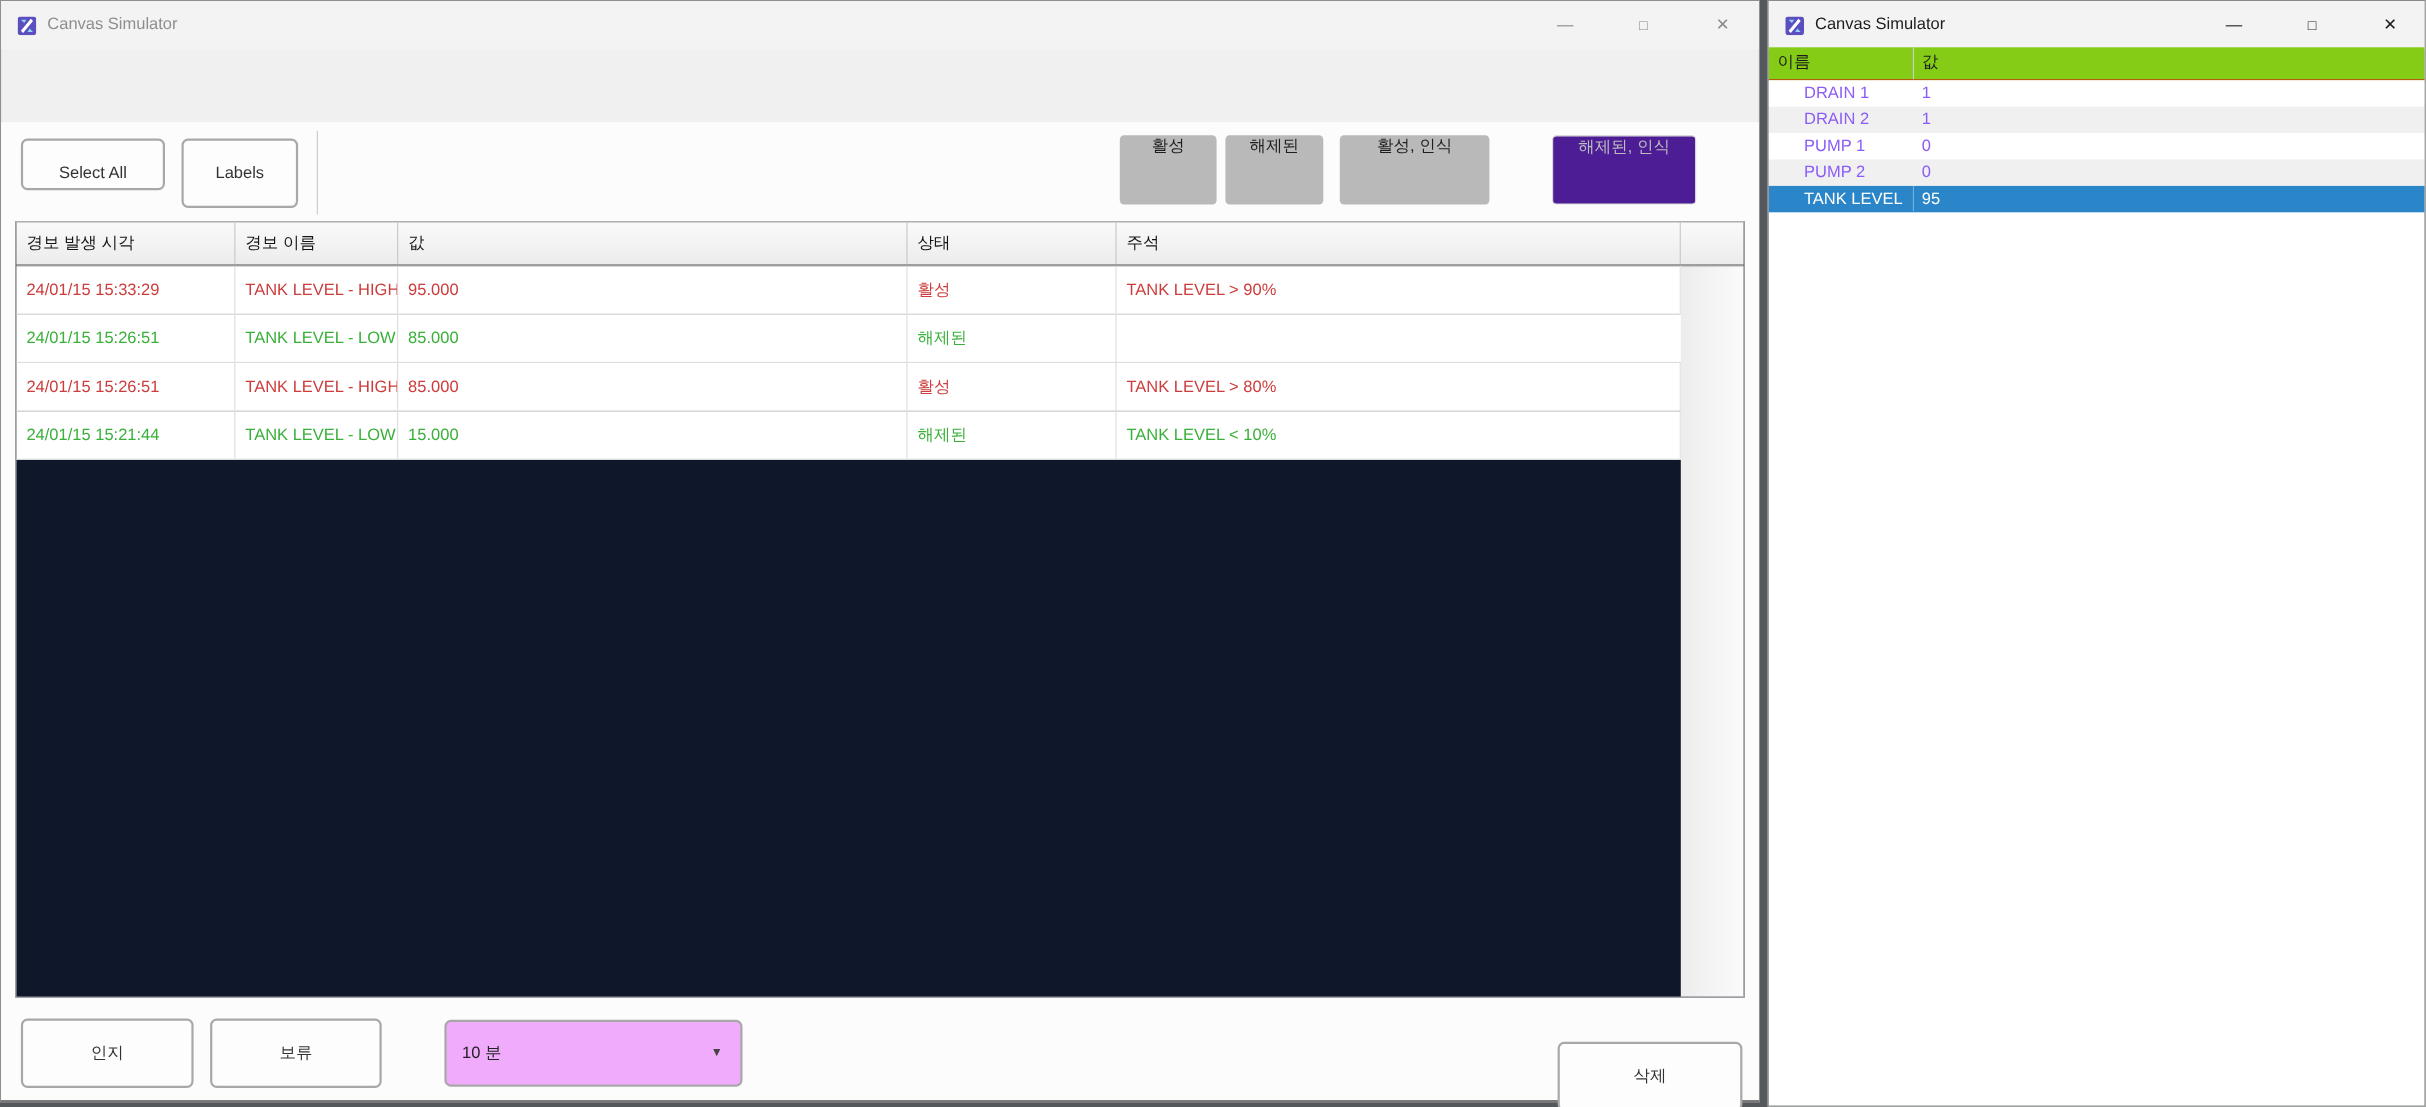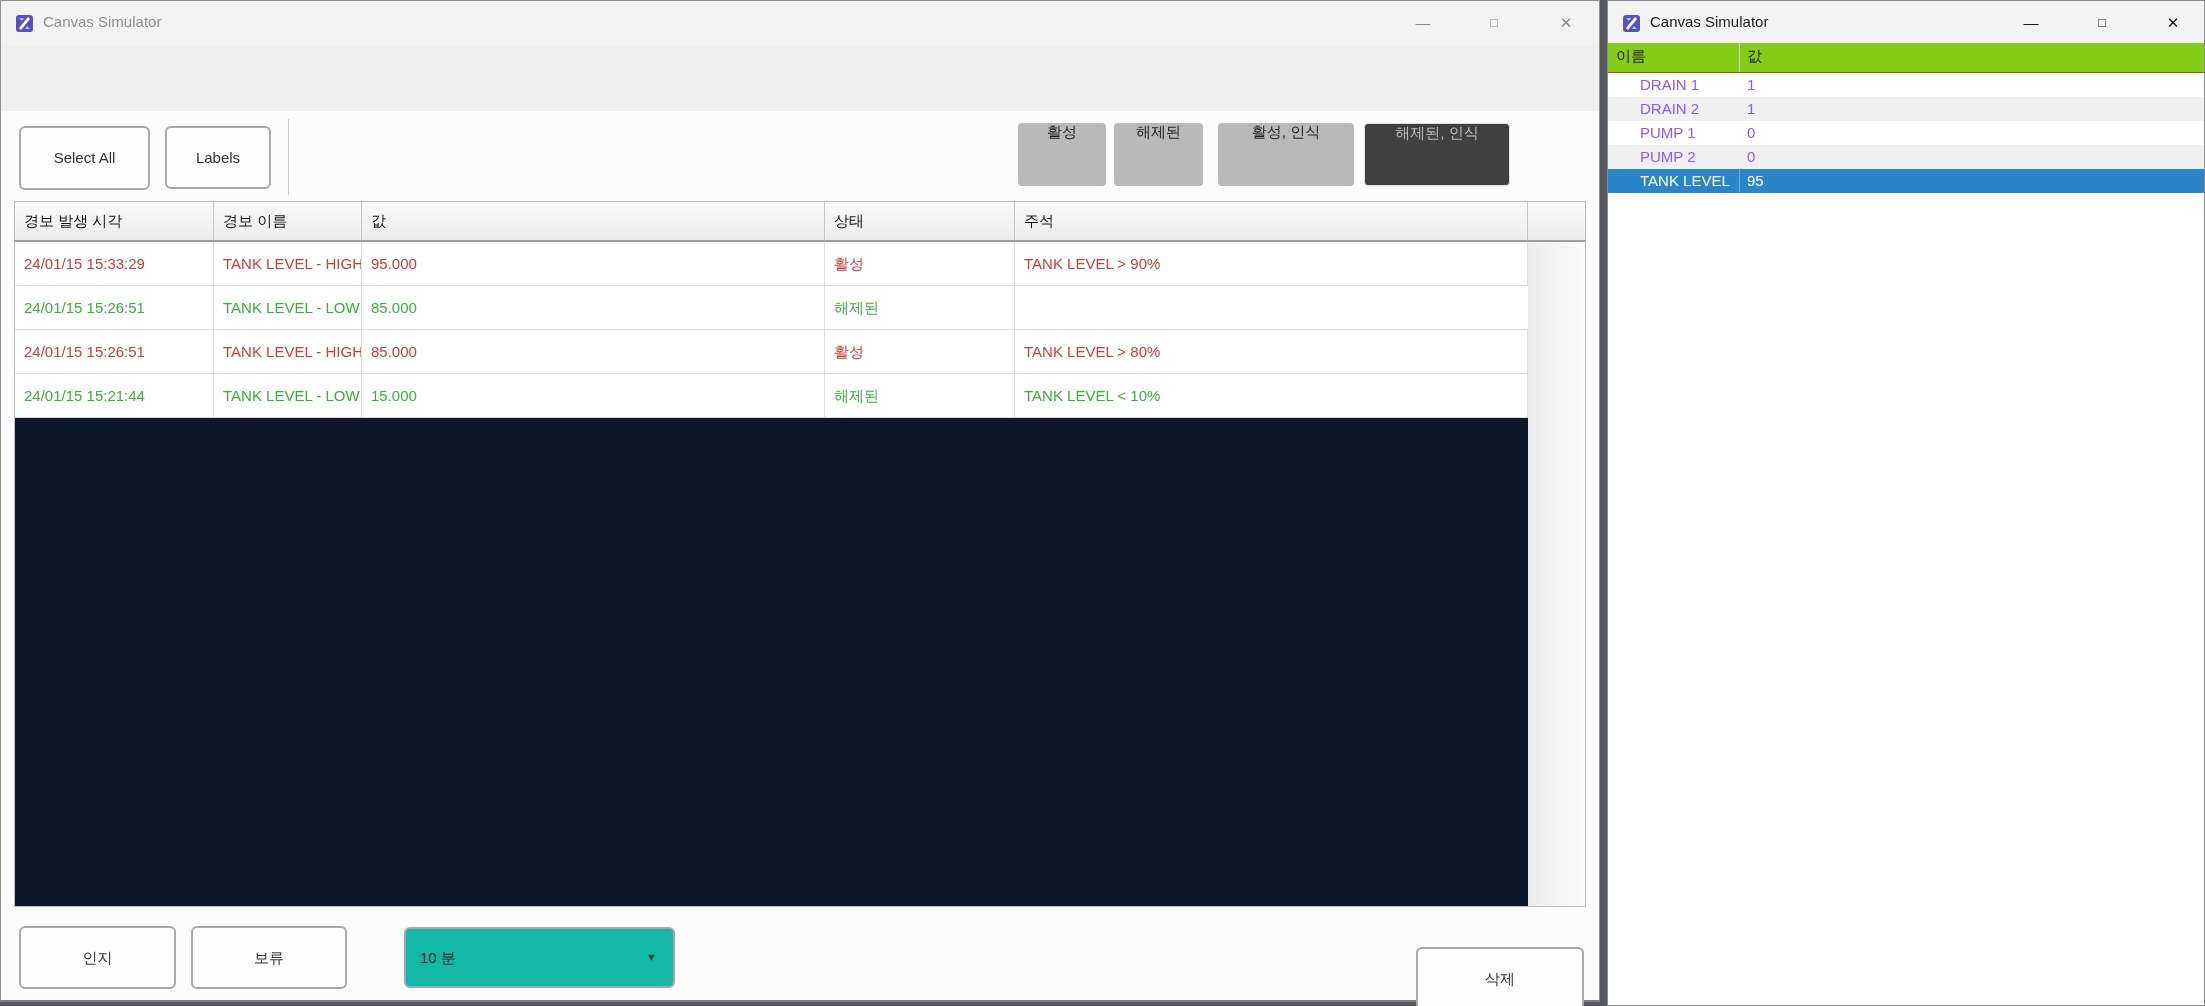--- a/index.html
+++ b/index.html
@@ -29,30 +29,30 @@
                 border:1px solid #9a9a9a; border-bottom:none; border-radius:4px 4px 0 0; }
   .tab1 { left:3px;   width:228px; }
   .tab2 { left:235px; width:285px; }
   .tab3 { left:524px; width:257px; }
 
   
   .panel { position:absolute; left:0; top:110px; right:0; bottom:0; background:#fcfcfc; }
 
   .btn { background:#fdfdfd; border:2px solid #a8a8a8; border-radius:6px; color:#333;
          font-size:15px; text-align:center; position:absolute; font-family:inherit; }
-  .btn-selectall { left:18px;  top:15px; width:131px; height:64px; line-height:59px; }
+  .btn-selectall { left:18px;  top:15px; width:131px; height:47px; line-height:59px; }
   .btn-labels    { left:164px; top:15px; width:106px; height:63px; line-height:59px; }
   .tool-sep { position:absolute; left:287px; top:8px; width:1px; height:76px; background:#c9c9c9; }
 
   .fbtn { position:absolute; top:12px; height:63px; background:#b9b9b9; border:none;
           border-radius:4px; font-size:15px; color:#1e1e1e; text-align:center; }
   .fbtn.f1 { left:1017px; width:88px; }
   .fbtn.f2 { left:1113px; width:89px; }
   .fbtn.f3 { left:1217px; width:136px; }
-  .fbtn.f4 { left:1363px; width:146px; background:#404040; color:#bdbdbd; border:1px solid #ddd; }
+  .fbtn.f4 { left:1410px; width:131px; background:#4c1d95; color:#bdbdbd; border:1px solid #ddd; }
 
   
   .atable { position:absolute; left:13px; top:90px; width:1572px; height:706px;
             background:#0f172a; border:1px solid #bdbdbd; }
   .ahead { display:flex; height:40px; background:linear-gradient(#fafafa,#ececec);
            border-bottom:2px solid #9e9e9e; }
   .ahead .cell { font-size:15px; color:#141414; line-height:38px; border-right:1px solid #c6c6c6; }
   .ahead .cfill { width:57px; border-right:none; }
   .cell { padding-left:9px; overflow:hidden; white-space:nowrap; }
   .c0{width:199px} .c1{width:148px} .c2{width:463px} .c3{width:190px} .c4{width:513px}
@@ -60,21 +60,21 @@
   .arow .cell { font-size:15px; line-height:43px; border-right:1px solid #dcdcdc; }
   .arow.red   .cell { color:var(--red,#cd3c3c); }
   .arow.green .cell { color:var(--green,#3ab03a); }
   .ascroll { position:absolute; right:0; top:40px; bottom:0; width:57px;
              background:linear-gradient(to right,#ececec,#fbfbfb); }
 
   
   .btn-ack    { left:18px;  top:815px; width:157px; height:63px; line-height:59px; }
   .btn-hold   { left:190px; top:815px; width:156px; height:63px; line-height:59px; }
   .btn-delete { left:1415px;top:815px; width:168px; height:63px; line-height:59px;margin-top:21px; }
-  .dd { position:absolute; left:403px; top:816px; width:271px; height:61px; background:#14b8a6;
+  .dd { position:absolute; left:403px; top:816px; width:271px; height:61px; background:#f0abfc;
         border:2px solid #a8a8a8; border-radius:6px; font-size:15px; color:#222;
         line-height:57px; padding-left:14px; }
   .dd .arrow { position:absolute; right:16px; top:0; font-size:11px; color:#444; }
 
   
   .win-right { position:absolute; left:1607px; top:0; width:598px; height:1006px;
                background:#fff; border:1px solid #8a8a8a; }
   .win-right .ttl { color:#1b1b1b; }
   .win-right .cap-btn { color:#1b1b1b; }
   .win-right .cap-min { left:400px; }

